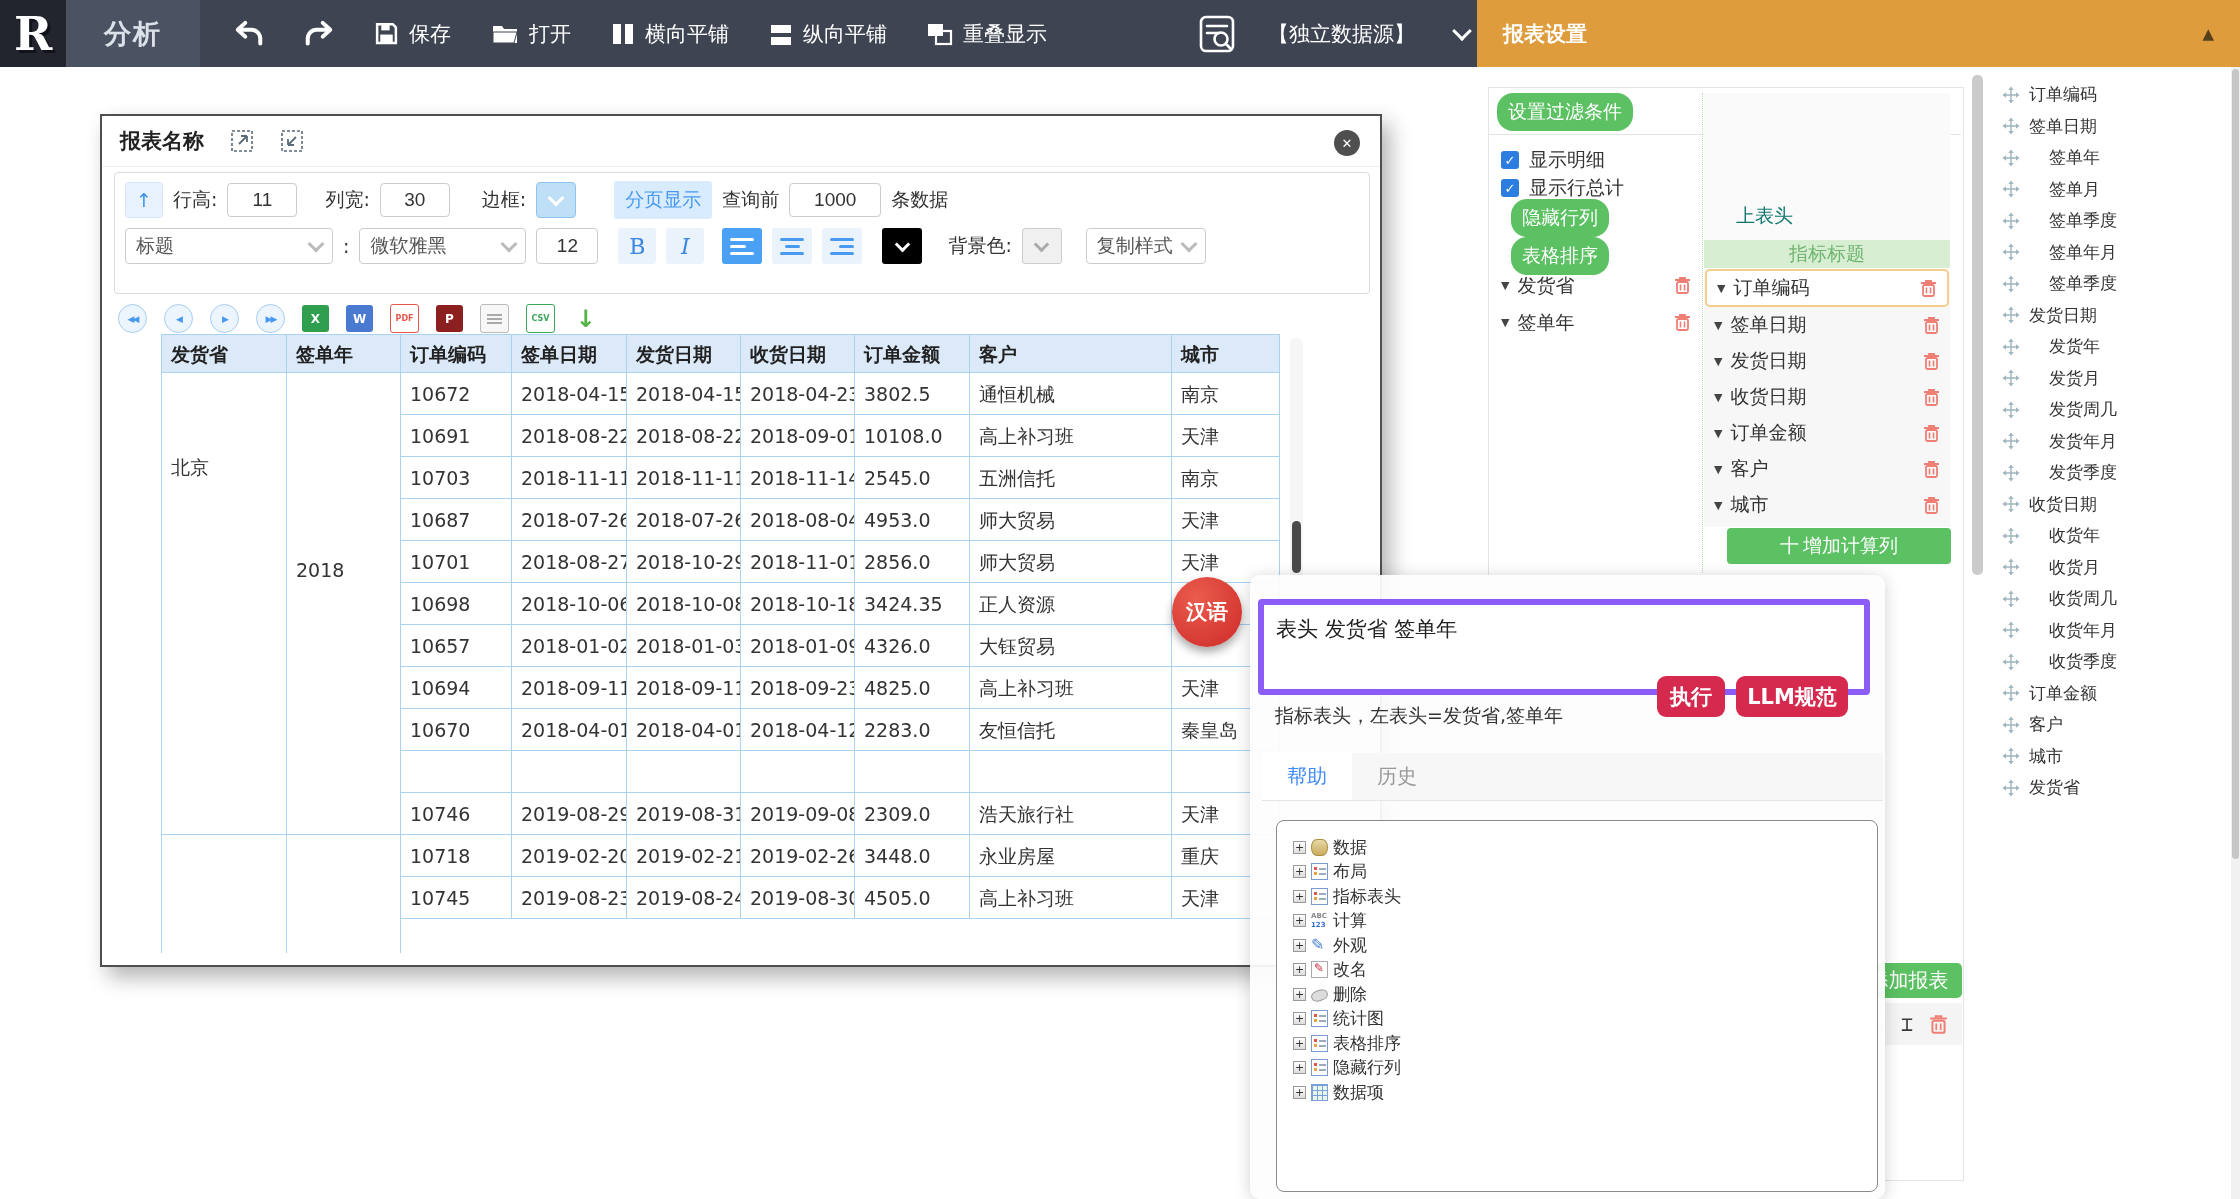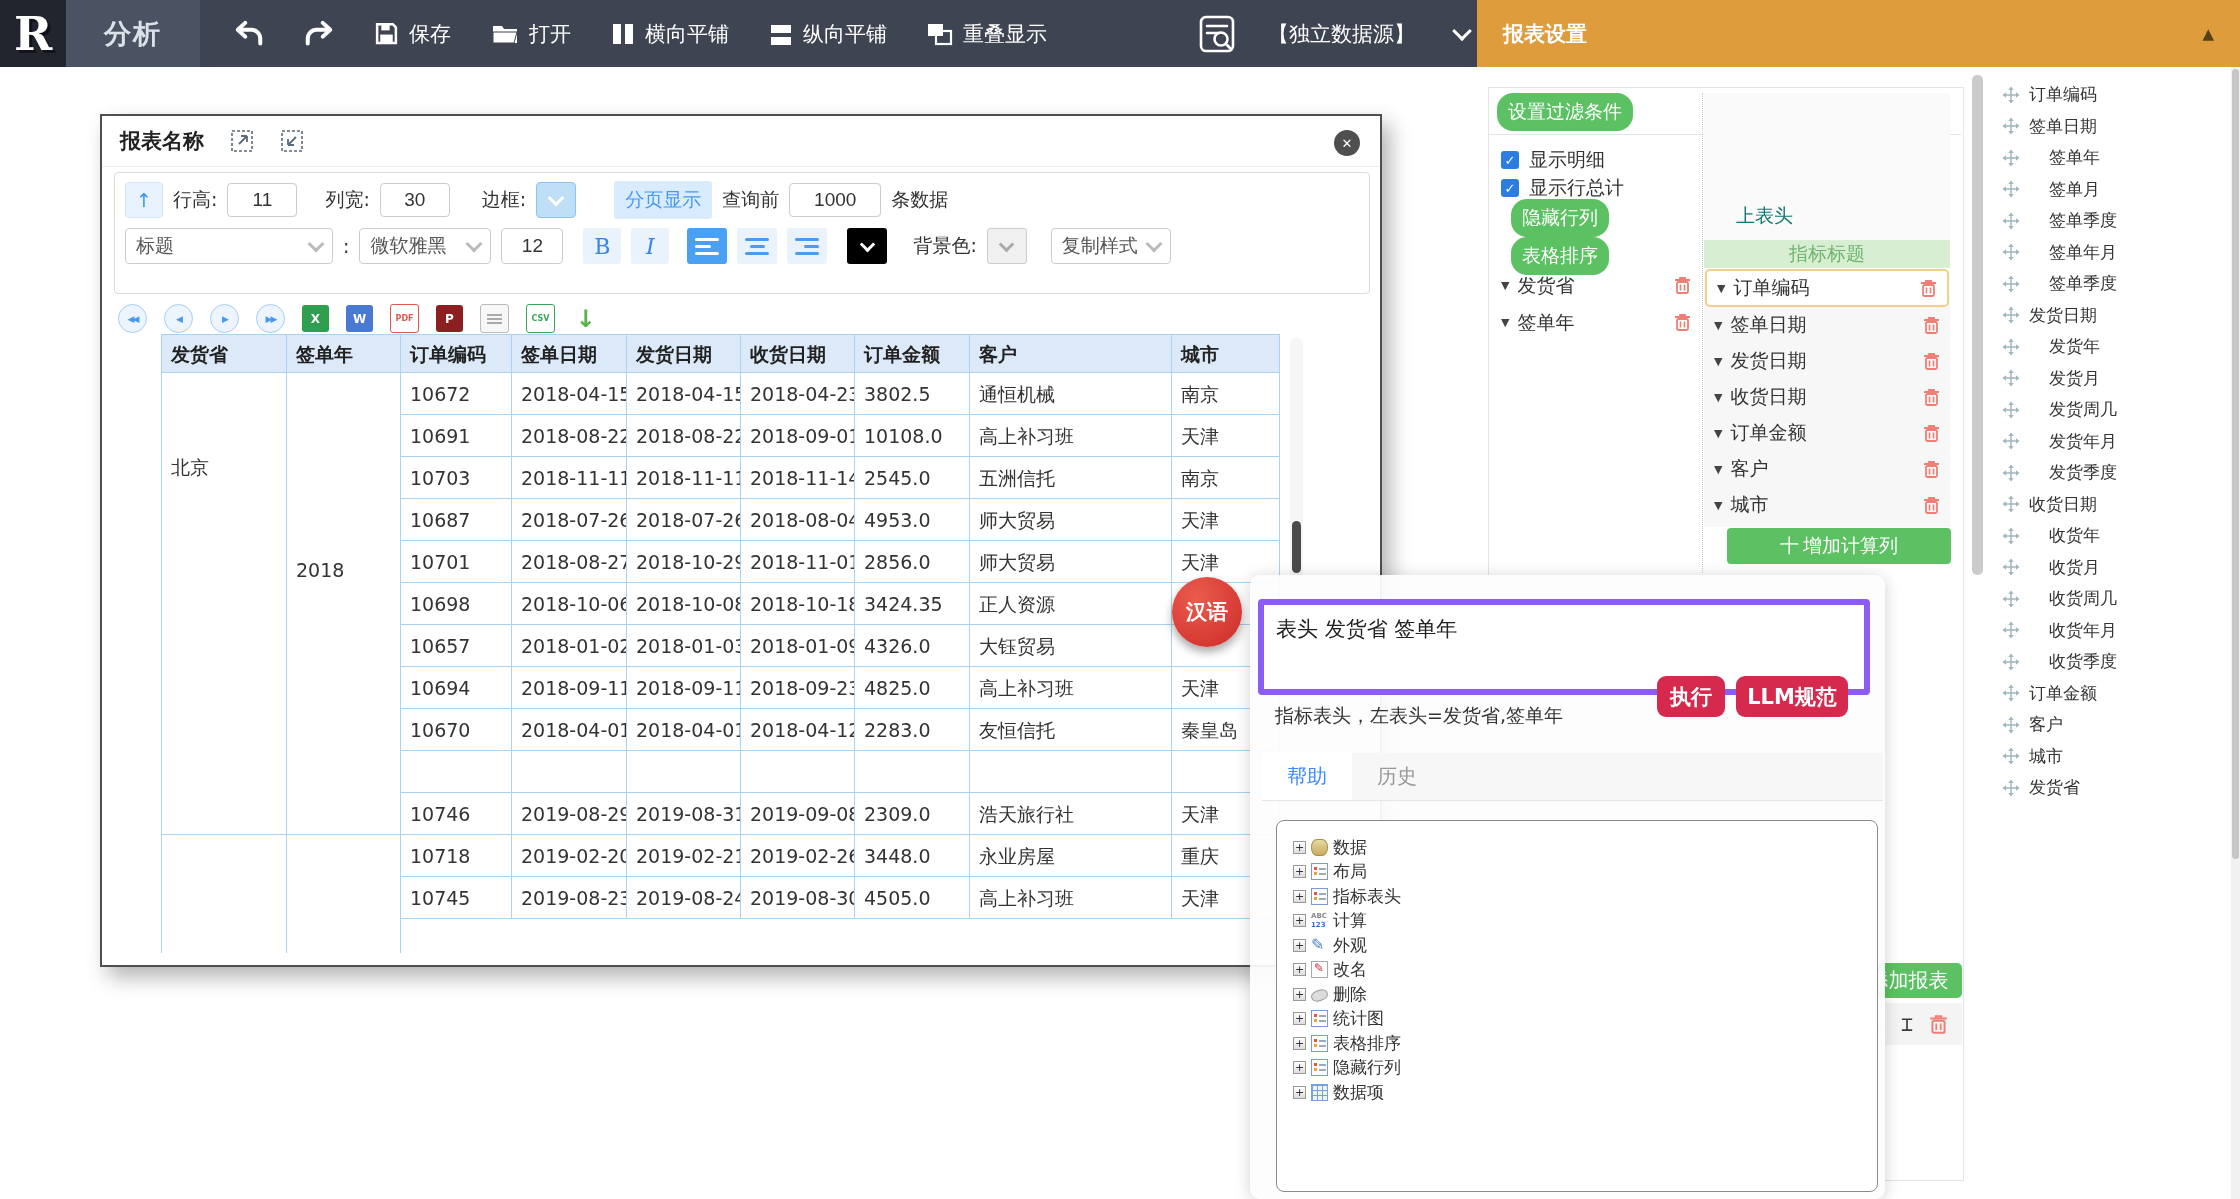--- a/index.html
+++ b/index.html
@@ -267,21 +267,21 @@
       <span>查询前</span>
       <input class="ipt" style="width: 92px;" value="1000">
       <span>条数据</span>
     </div>
     <div class="fmtrow">
       <span class="dd" style="width:208px">
         <span>标题</span>
           <i class="chev"></i>
       </span>
       <span>:</span>
-      <span class="dd" style="width:132px">
+      <span class="dd" style="width:167px">
         <span>微软雅黑</span>
           <i class="chev"></i>
       </span>
       <input class="ipt" style="width: 62px; height: 36px;" value="12">
       <span class="fbtn" style="margin-left:10px">B</span>
       <span class="fbtn it">I</span>
       <span class="albtn sel" style="margin-left:8px">
           <i class="l1"></i>
           <i class="l2"></i>
           <i class="l3"></i>

